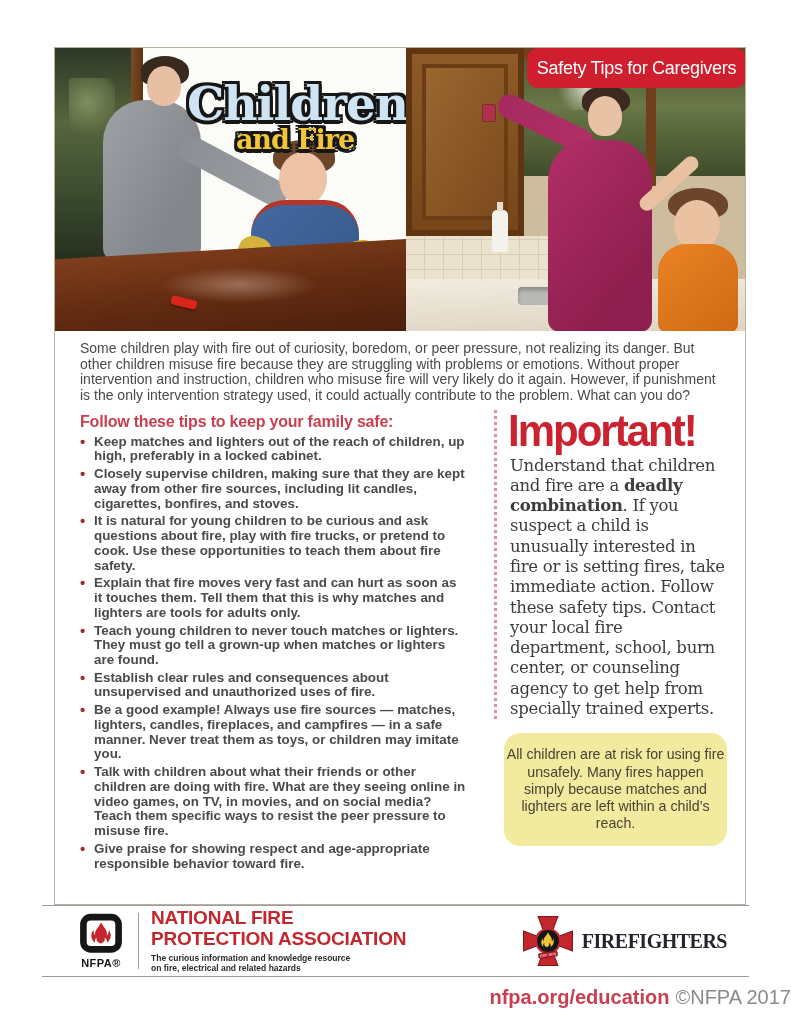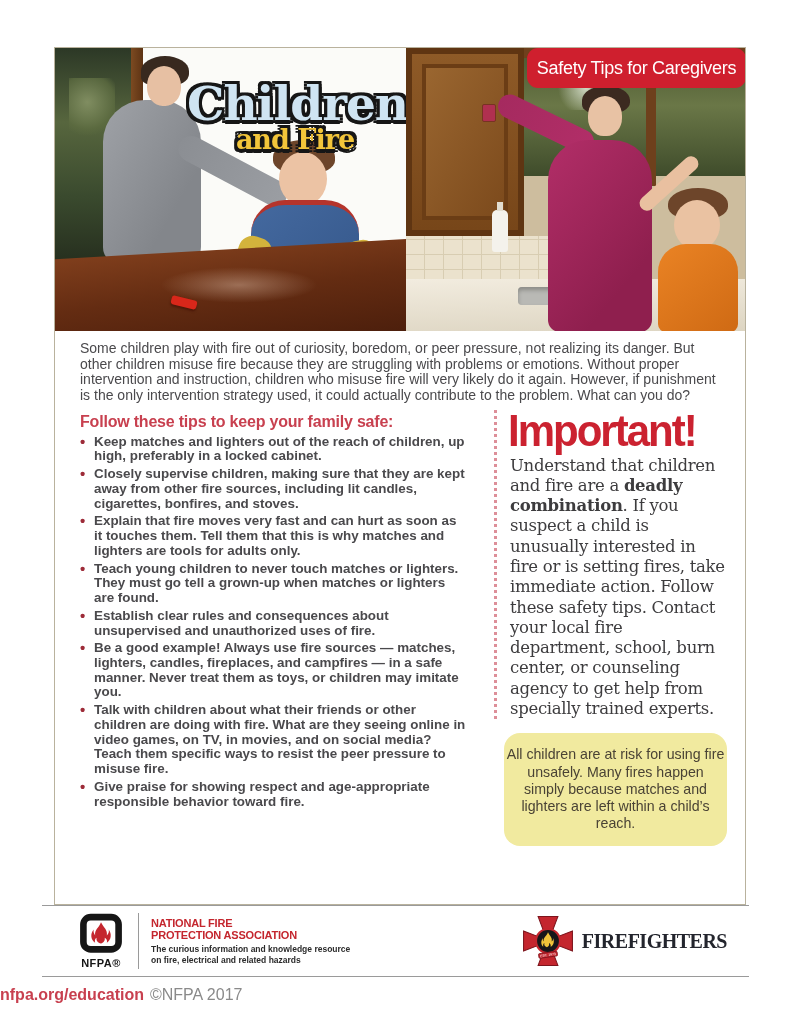--- a/index.html
+++ b/index.html
@@ -137,28 +137,28 @@
     text-align:center; font-size:14.2px; line-height:1.22; color:#4a4335; }
 
   
   .logostrip { position:absolute; left:42px; top:905px; width:707px; height:72px;
     border-top:1px solid #9a9a9a; border-bottom:1px solid #9a9a9a;
     display:flex; align-items:center; }
   .nfpa-wrap { display:flex; align-items:center; margin-left:36px; }
   .nfpa-logo { width:46px; text-align:center; }
   .nfpa-abbr { font-size:11px; font-weight:bold; color:#151515; letter-spacing:.5px; margin-top:-2px; }
   .logo-divider { width:1px; height:56px; background:#9a9a9a; margin:0 12px 0 14px; }
-  .nfpa-name { color:#c4262e; font-weight:bold; font-size:11px; line-height:1.1; letter-spacing:-.2px; }
+  .nfpa-name { color:#c4262e; font-weight:bold; font-size:19px; line-height:1.1; letter-spacing:-.2px; }
   .nfpa-tag { color:#2b2b2b; font-weight:bold; font-size:8.5px; line-height:1.25; margin-top:3px; }
   .fbi-wrap { display:flex; align-items:center; margin-left:auto; margin-right:22px; }
   .fbi-name { font-family:"Liberation Serif", serif; font-weight:bold; color:#23252d;
     font-size:20px; line-height:1.0; letter-spacing:-.5px; margin-left:8px; }
 
   
-  .footer { position:absolute; left:0; top:986px; width:100%; text-align:left; font-size:16px; }
+  .footer { position:absolute; left:0; top:986px; width:100%; text-align:right; font-size:20px; }
   .footer .lnk { color:#c8404f; font-weight:bold; }
   .footer .cop { color:#8a8a8a; margin-left:6px; }
 </style>
 </head>
 <body>
 
 <div class="frame">
 
   <div class="photos">
     <div class="photo lp">
@@ -204,20 +204,21 @@
 
 
   <div class="bodyarea">
     <p class="lead">Some children play with fire out of curiosity, boredom, or peer pressure, not realizing its danger. But other children misuse fire because they are struggling with problems or emotions. Without proper intervention and instruction, children who misuse fire will very likely do it again. However, if punishment is the only intervention strategy used, it could actually contribute to the problem. What can you do?</p>
     <div class="cols">
       <div class="col-left">
         <h2 class="tips-h">Follow these tips to keep your family safe:</h2>
         <ul class="tips">
             <li><span>Keep matches and lighters out of the reach of children, up high, preferably in a locked cabinet.</span></li>
             <li><span>Closely supervise children, making sure that they are kept away from other fire sources, including lit candles, cigarettes, bonfires, and stoves.</span></li>
+            <li><span>It is natural for young children to be curious and ask questions about fire, play with fire trucks, or pretend to cook. Use these opportunities to teach them about fire safety.</span></li>
             <li><span>Explain that fire moves very fast and can hurt as soon as it touches them. Tell them that this is why matches and lighters are tools for adults only.</span></li>
             <li><span>Teach young children to never touch matches or lighters. They must go tell a grown-up when matches or lighters are found.</span></li>
             <li><span>Establish clear rules and consequences about unsupervised and unauthorized uses of fire.</span></li>
             <li><span>Be a good example! Always use fire sources — matches, lighters, candles, fireplaces, and campfires — in a safe manner. Never treat them as toys, or children may imitate you.</span></li>
             <li><span>Talk with children about what their friends or other children are doing with fire. What are they seeing online in video games, on TV, in movies, and on social media? Teach them specific ways to resist the peer pressure to misuse fire.</span></li>
             <li><span>Give praise for showing respect and age-appropriate responsible behavior toward fire.</span></li>
           </ul>
       </div>
       <div class="col-right">
         <div class="imp-block">

